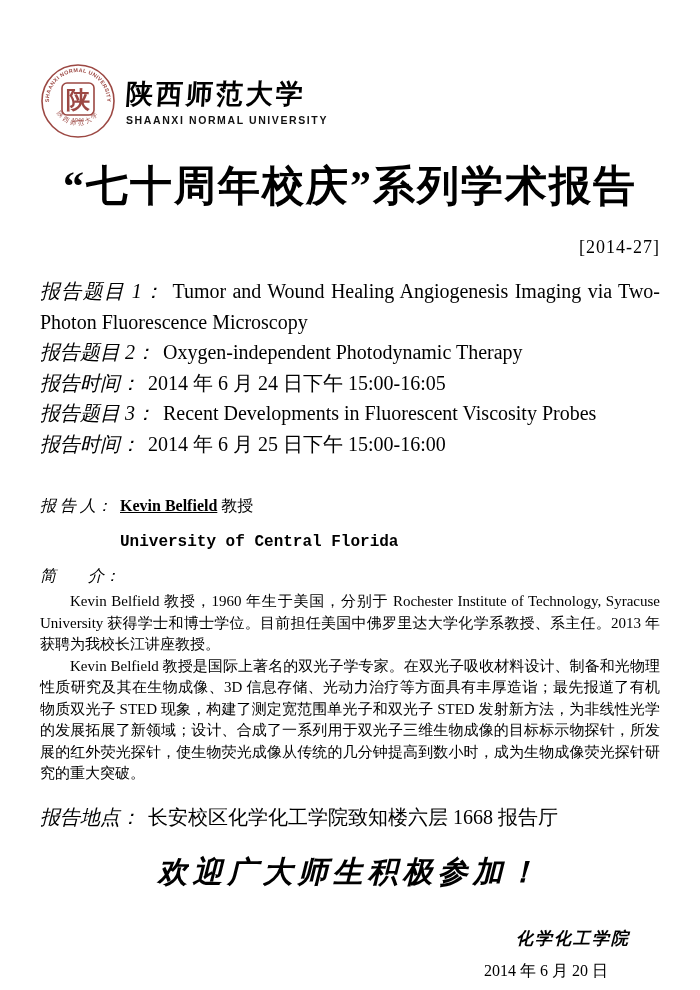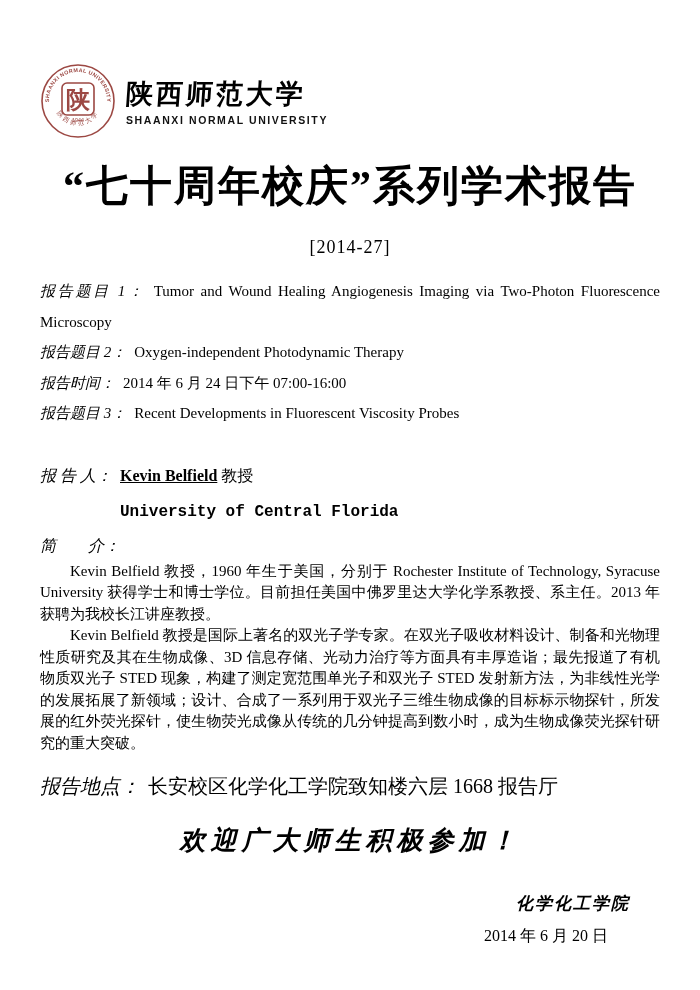--- a/index.html
+++ b/index.html
@@ -36,27 +36,27 @@
     margin: 14px 0 0 0;
     text-align: center;
     font-size: 42px; font-weight: bold;
     letter-spacing: 2px;
     line-height: 64px;
     font-family: "Liberation Serif", "DejaVu Serif", serif;
     white-space: nowrap;
   }
   .issue {
     margin-top: 16px;
-    text-align: center;
+    text-align: right;
     font-size: 18px; line-height: 26px;
     letter-spacing: 1px;
   }
   
   .lectures { margin-top: 16px; }
-  .line { margin: 0; font-size: 15px; line-height: 30.5px; }
+  .line { margin: 0; font-size: 20px; line-height: 30.5px; }
   .just { text-align: justify; }
   .label { font-style: italic; margin-right: 8px; }
   
   .speaker-block { margin-top: 32px; }
   .speaker-line { margin: 0; font-size: 16px; line-height: 30px; }
   .bold { font-weight: bold; text-decoration: underline; }
   .affiliation {
     margin: 6px 0 0 0; padding-left: 80px;
     font-size: 16px; font-weight: bold; line-height: 30px; font-family: Liberation Mono, monospace;
   }
@@ -64,21 +64,21 @@
   
   .intro p {
     margin: 0; font-size: 15px; line-height: 21.5px;
     text-align: justify; text-indent: 2em;
   }
   
   .location { margin-top: 18px; font-size: 20px; line-height: 28px; }
   
   .welcome {
     margin-top: 14px; text-align: center;
-    font-size: 26px; font-weight: bold; font-style: italic;
+    font-size: 30px; font-weight: bold; font-style: italic;
     letter-spacing: 5px; line-height: 42px;
   }
   .sig-org {
     margin: 2px 0 0 0; text-align: right; padding-right: 30px;
     font-size: 17px; font-weight: bold; font-style: italic;
     letter-spacing: 2px; line-height: 32px;
   }
   .sig-date {
     margin: 2px 0 0 0; text-align: right; padding-right: 52px;
     font-size: 16px; line-height: 28px;
@@ -117,24 +117,27 @@
   <div class="issue">[2014-27]</div>
 
   <section class="lectures">
     <p class="line just">
       <span class="label">报告题目 1：</span><span>Tumor and Wound Healing Angiogenesis Imaging via Two-Photon Fluorescence Microscopy</span>
     </p>
     <p class="line">
       <span class="label">报告题目 2：</span><span>Oxygen-independent Photodynamic Therapy</span>
     </p>
     <p class="line">
-      <span class="label">报告时间：</span><span>2014 年 6 月 24 日下午 07:00-16:00</span>
+      <span class="label">报告时间：</span><span>2014 年 6 月 24 日下午 15:00-16:05</span>
     </p>
     <p class="line">
       <span class="label">报告题目 3：</span><span>Recent Developments in Fluorescent Viscosity Probes</span>
+    </p>
+    <p class="line">
+      <span class="label">报告时间：</span><span>2014 年 6 月 25 日下午 15:00-16:00</span>
     </p>
   </section>
 
   <section class="speaker-block">
     <p class="speaker-line">
       <span class="label">报 告 人：</span><span class="bold">Kevin Belfield</span><span> 教授</span>
     </p>
     <p class="affiliation">University of Central Florida</p>
     <p class="intro-label label">简　　介：</p>
   </section>

